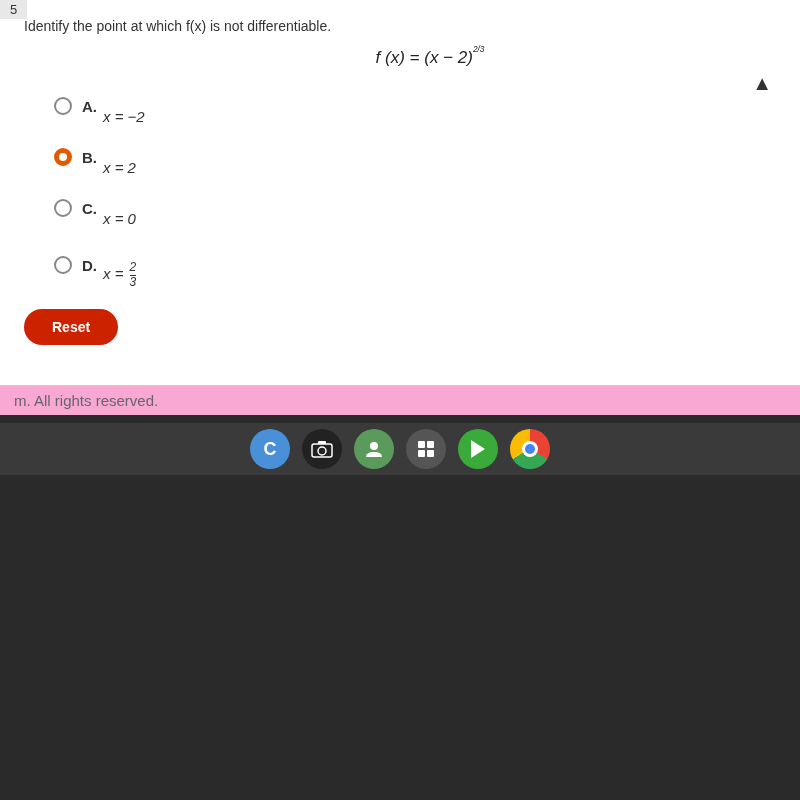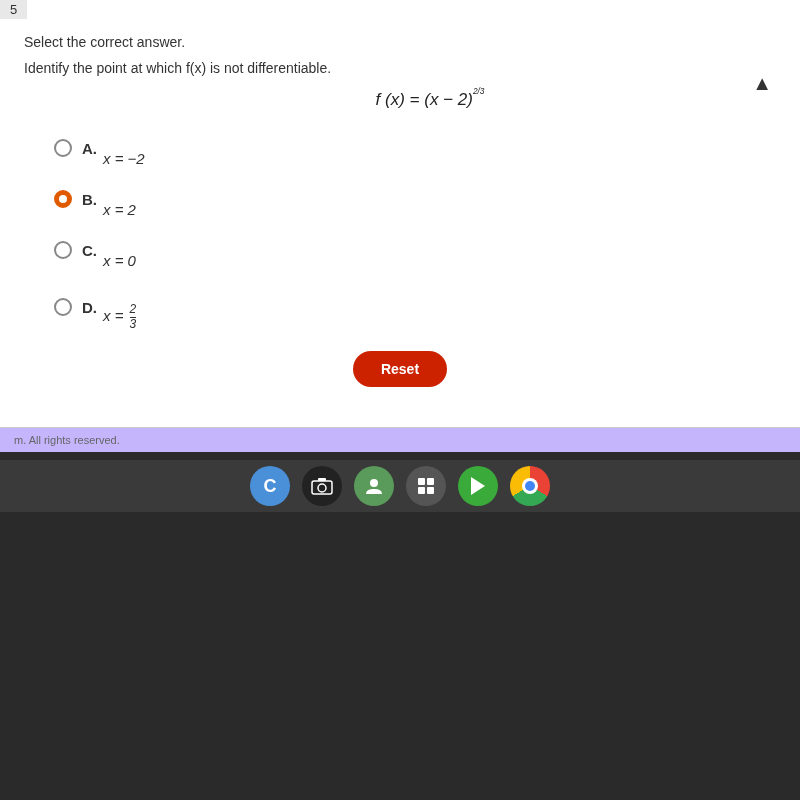--- a/index.html
+++ b/index.html
@@ -134,21 +134,20 @@
       margin: 0 2px;
     }
 
     .fraction .num {
       border-bottom: 1px solid #333;
       padding-bottom: 1px;
     }
 
     .buttons-row {
       display: flex;
-      justify-content: center;
       gap: 16px;
       margin-top: 20px;
       margin-bottom: 10px;
     }
 
     .btn-reset {
       background: #cc2200;
       color: white;
       border: none;
       border-radius: 20px;
@@ -163,23 +162,23 @@
       color: white;
       border: none;
       border-radius: 20px;
       padding: 10px 28px;
       font-size: 14px;
       font-weight: bold;
       cursor: pointer;
     }
 
     .footer-bar {
-      background: #c4b5fd;
+      background: #f9a8d4;
       padding: 6px 14px;
-      font-size: 11px;
+      font-size: 15px;
       color: #666;
       border-top: 1px solid #ccc;
     }
 
     .dark-area {
       flex: 1;
       background: #2a2a2a;
       display: flex;
       flex-direction: column;
       align-items: center;
@@ -218,21 +217,20 @@
   </style>
 </head>
 <body>
 
 <div class="screen">
   <div class="content-area">
     <div class="question-card">
 
       <div class="question-number">5</div>
 
-      <p class="instruction">Select the correct answer.</p>
 
       <p class="question-text">Identify the point at which f(x) is not differentiable.</p>
 
       <div class="formula-container">
         <span class="formula">
           <span><i>f</i> (<i>x</i>) = (<i>x</i> − 2)<span class="exponent"><sup>2/3</sup></span></span>
         </span>
       </div>
 
       <div style="position:absolute; top:72px; right:28px; font-size:20px; color:#333;">▲</div>

